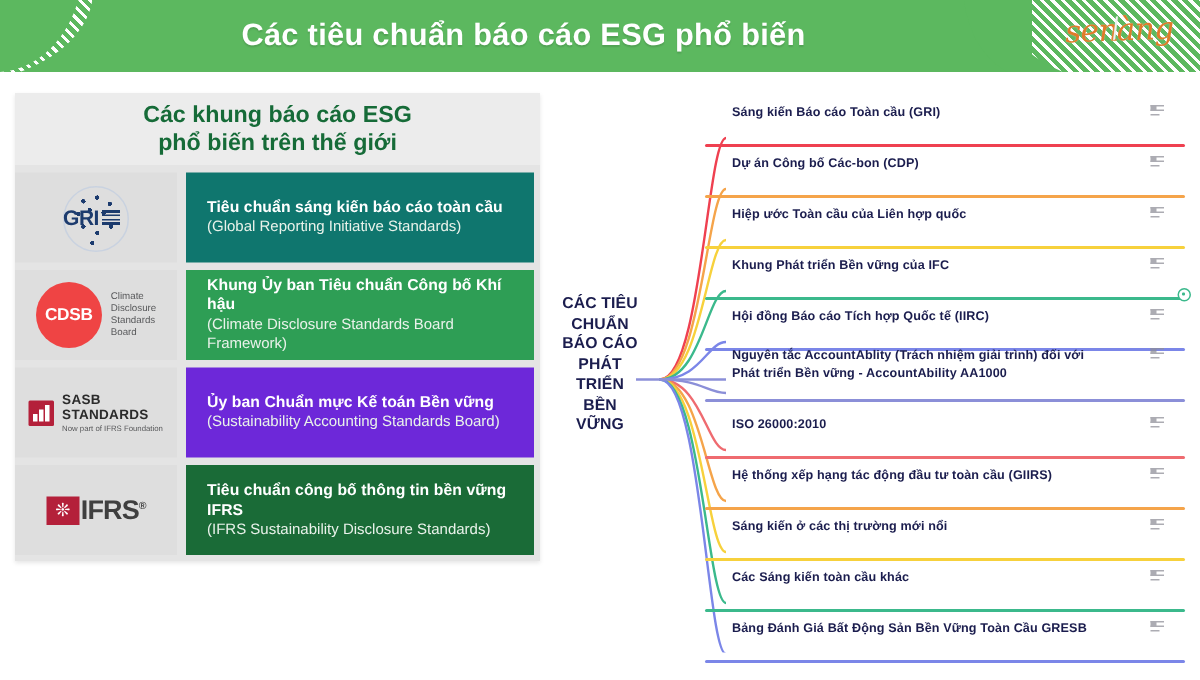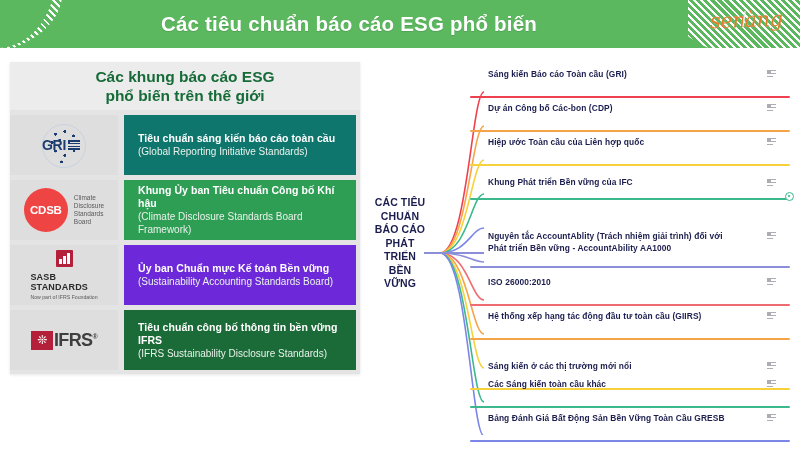--- a/index.html
+++ b/index.html
@@ -104,21 +104,21 @@
   .gri-bars i{display:block;width:12px;height:1.2px;background:#1c3b6e;}
 
   .cdsb-wrap{display:flex;align-items:center;gap:6px;}
   .cdsb-circle{
     width:44px;height:44px;border-radius:50%;background:#ef4444;
     display:flex;align-items:center;justify-content:center;
     color:#fff;font-size:11.5px;font-weight:bold;letter-spacing:-.2px;
   }
   .cdsb-words{font-size:6.5px;line-height:8px;color:#58595b;}
 
-  .sasb-wrap{display:flex;align-items:center;gap:5px;flex-direction:column;}
+  .sasb-wrap{display:flex;align-items:center;gap:5px;}
   .sasb-mark{
     width:17px;height:17px;background:#b4203a;border-radius:1px;position:relative;
   }
   .sasb-mark i{position:absolute;bottom:3px;width:3px;background:#fff;}
   .sasb-mark i:nth-child(1){left:3px;height:5px;}
   .sasb-mark i:nth-child(2){left:7px;height:8px;}
   .sasb-mark i:nth-child(3){left:11px;height:11px;}
   .sasb-words .l1{font-size:9px;font-weight:bold;color:#2b2b2b;line-height:10px;letter-spacing:.2px;}
   .sasb-words .l2{font-size:5.2px;color:#58595b;line-height:8px;margin-top:1px;}
 
@@ -312,31 +312,43 @@
         <div class="doc-icon">
           <i></i>
           <i></i>
           <i></i>
           <b></b>
         </div>
       </div>
       <div class="rule" style="background: rgb(245, 164, 74);"></div>
     </div>
     <div class="list-item" style="top: 116px;">
-      <div class="row" style="min-height: 23px; align-items: center;">
+      <div class="row" style="min-height: 23px;">
         <div class="label">Khung Phát triển Bền vững của IFC</div>
         <div class="doc-icon">
           <i></i>
           <i></i>
           <i></i>
           <b></b>
         </div>
       </div>
       <div class="rule" style="background: rgb(59, 185, 140);"></div>
       <div class="node-dot" style="top: 21px;"></div>
+    </div>
+    <div class="list-item" style="top: 150px;">
+      <div class="row" style="min-height: 23px;">
+        <div class="label">Hội đồng Báo cáo Tích hợp Quốc tế (IIRC)</div>
+        <div class="doc-icon">
+          <i></i>
+          <i></i>
+          <i></i>
+          <b></b>
+        </div>
+      </div>
+      <div class="rule" style="background: rgb(123, 134, 232);"></div>
     </div>
     <div class="list-item" style="top: 176px;">
       <div class="row" style="min-height: 31px;">
         <div class="label">Nguyên tắc AccountAblity (Trách nhiệm giải trình) đối với Phát triển Bền vững - AccountAbility AA1000</div>
         <div class="doc-icon">
           <i></i>
           <i></i>
           <i></i>
           <b></b>
         </div>
@@ -361,21 +373,21 @@
         <div class="doc-icon">
           <i></i>
           <i></i>
           <i></i>
           <b></b>
         </div>
       </div>
       <div class="rule" style="background: rgb(245, 164, 74);"></div>
     </div>
     <div class="list-item" style="top: 290px;">
-      <div class="row" style="min-height: 23px; margin-top: 16px;">
+      <div class="row" style="min-height: 23px;">
         <div class="label">Sáng kiến ở các thị trường mới nổi</div>
         <div class="doc-icon">
           <i></i>
           <i></i>
           <i></i>
           <b></b>
         </div>
       </div>
       <div class="rule" style="background: rgb(247, 209, 60);"></div>
     </div>

